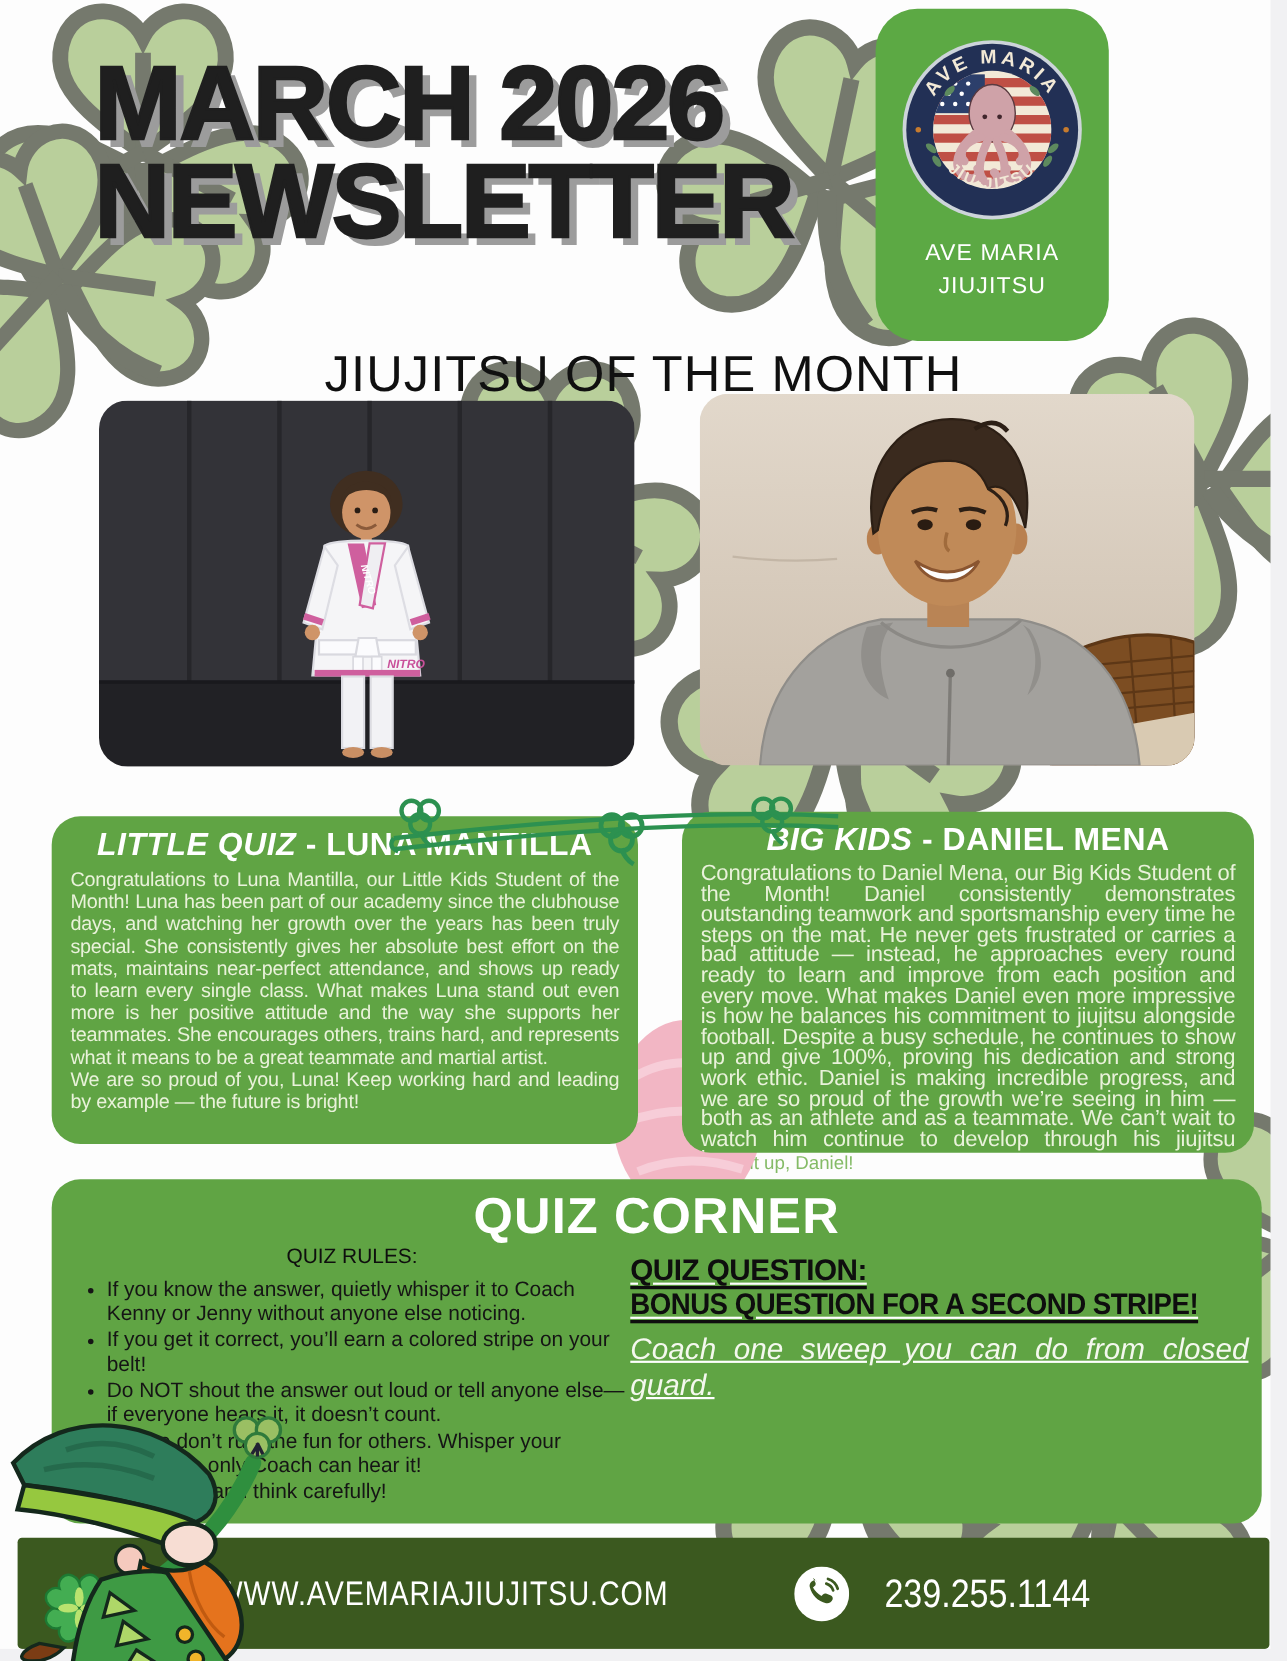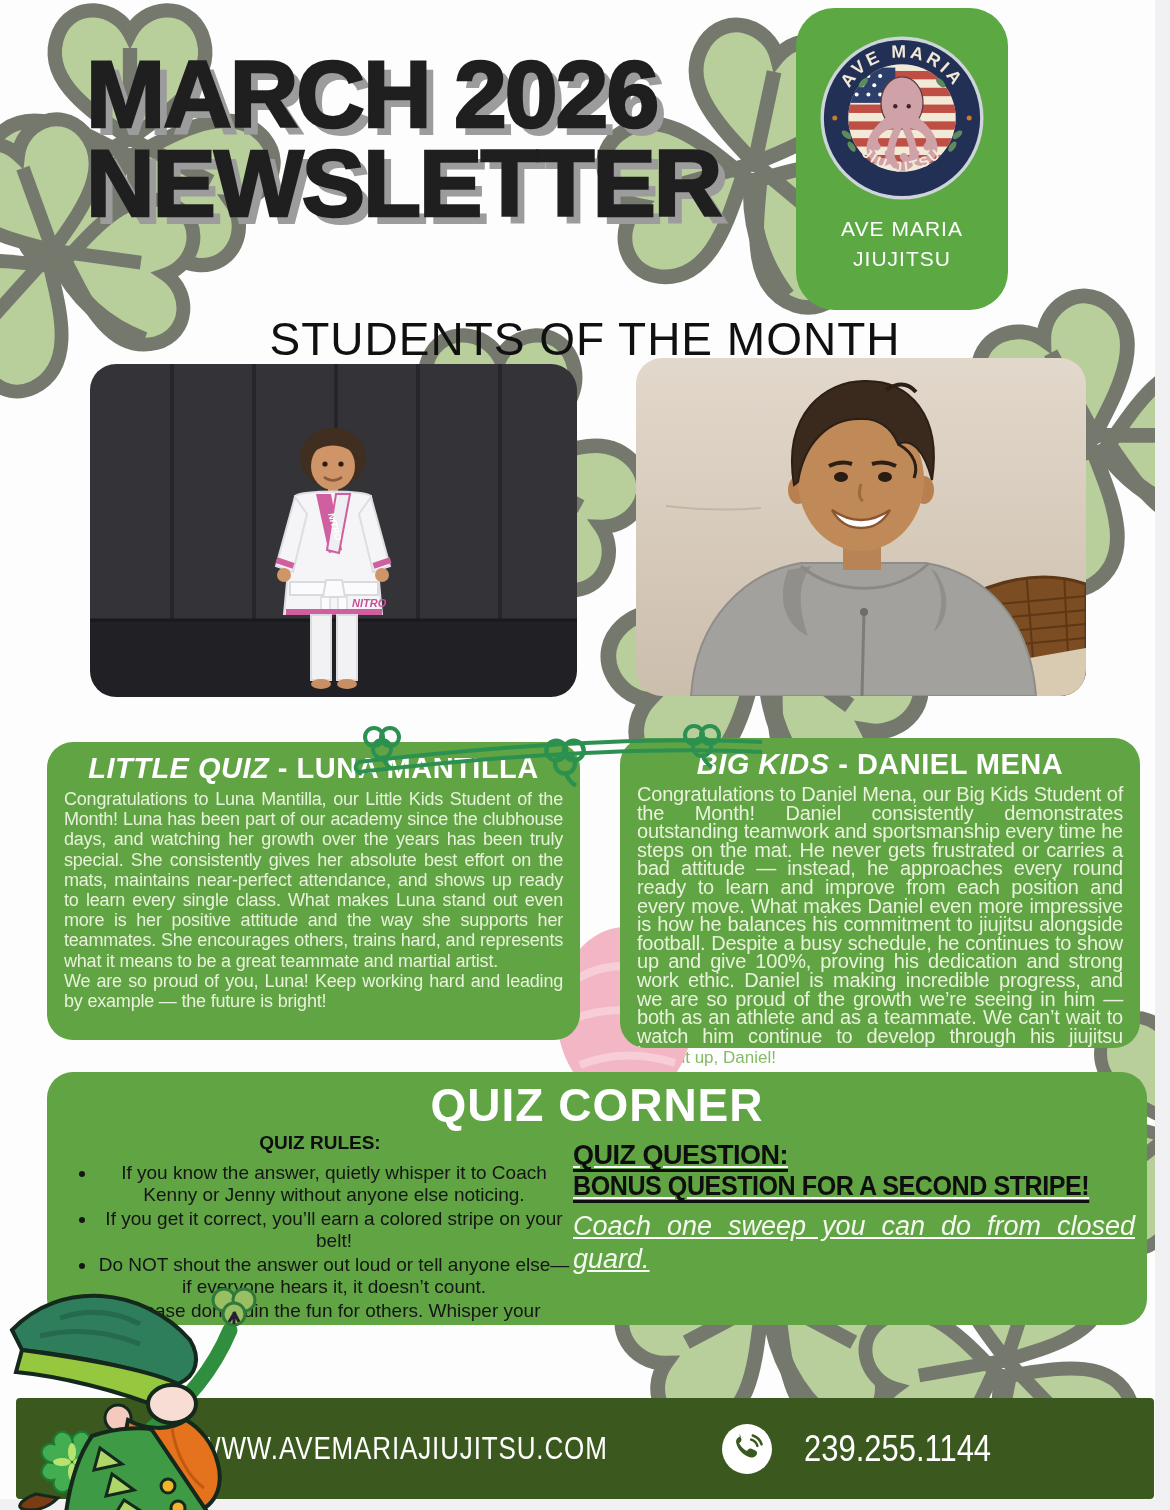--- a/index.html
+++ b/index.html
@@ -32,26 +32,26 @@
   .panel-luna{left:47px;top:742px;width:533px;height:298px;}
   .panel-daniel{left:620px;top:738px;width:520px;height:310px;}
   .panel h2{margin:10px 8px 4px;text-align:center;font-size:29px;font-weight:bold;letter-spacing:.5px;}
   .panel h2 .cat{font-style:italic;}
   .panel .body{margin:4px 17px 0;color:#e9f2da;text-align:justify;}
   .panel-luna .body{font-size:18px;line-height:20.2px;letter-spacing:-.2px;}
   .panel-daniel .body{font-size:20px;line-height:18.6px;letter-spacing:-.2px;}
   .overflow-line{position:absolute;left:637px;top:1048px;z-index:1;color:#84bb66;font-size:17px;}
 
   
-  .quiz-panel{left:47px;top:1072px;width:1100px;height:253px;}
+  .quiz-panel{left:47px;top:1072px;width:1100px;height:313px;}
   .quiz-title{margin:6px 0 0;text-align:center;color:#fff;font-size:46px;font-weight:bold;letter-spacing:1px;}
   .quiz-left{position:absolute;left:22px;top:60px;width:502px;color:#151515;}
-  .rules-heading{text-align:center;font-weight:bold;font-size:19px;color:#0e0e0e;}
+  .rules-heading{text-align:center;font-weight:normal;font-size:19px;color:#0e0e0e;}
   .quiz-left ul{margin:8px 0 0;padding-left:28px;font-size:19px;line-height:21.5px;}
-  .quiz-left li{margin-bottom:3px;text-align:center;}
+  .quiz-left li{margin-bottom:3px;}
   .quiz-right{position:absolute;left:526px;top:68px;width:562px;text-decoration:underline;}
   .q-label{color:#0e0e0e;font-size:27px;font-weight:bold;letter-spacing:-.5px;
            text-decoration:underline;text-decoration-thickness:3px;text-underline-offset:5px;}
   .bonus-label{white-space:nowrap;transform:scaleX(.93);transform-origin:left;}
   .q-text{font-style:italic;color:#f4f8ee;font-size:27px;line-height:33px;text-align:justify;margin:8px 0 20px;}
 
   
   .footer{position:absolute;left:16px;top:1398px;width:1138px;height:101px;background:#3b591f;
           z-index:4;border-radius:4px;display:flex;align-items:center;}
   .website{margin-left:180px;color:#fff;font-size:31px;letter-spacing:1px;
@@ -187,21 +187,21 @@
       <text font-size="17" font-weight="bold" fill="#f2e9d7" letter-spacing="3">
         <textPath href="#arcBot" startOffset="50%" text-anchor="middle">JIU-JITSU</textPath>
       </text>
     </svg>
     <div class="logo-name">
       <div>AVE MARIA</div>
       <div>JIUJITSU</div>
     </div>
   </div>
 
-  <div class="students-heading">STUDENTS OF THE MONTH</div>
+  <div class="students-heading">JIUJITSU OF THE MONTH</div>
 
   <div class="photo photo-luna">
     <svg width="487" height="333" viewBox="0 0 487 333">
       <rect width="487" height="256" fill="#333338"></rect>
       <g stroke="#26262a" stroke-width="4">
         <line x1="82" y1="0" x2="82" y2="256"></line>
           <line x1="164" y1="0" x2="164" y2="256"></line>
         <line x1="246" y1="0" x2="246" y2="256"></line>
           <line x1="328" y1="0" x2="328" y2="256"></line>
         <line x1="410" y1="0" x2="410" y2="256"></line>

